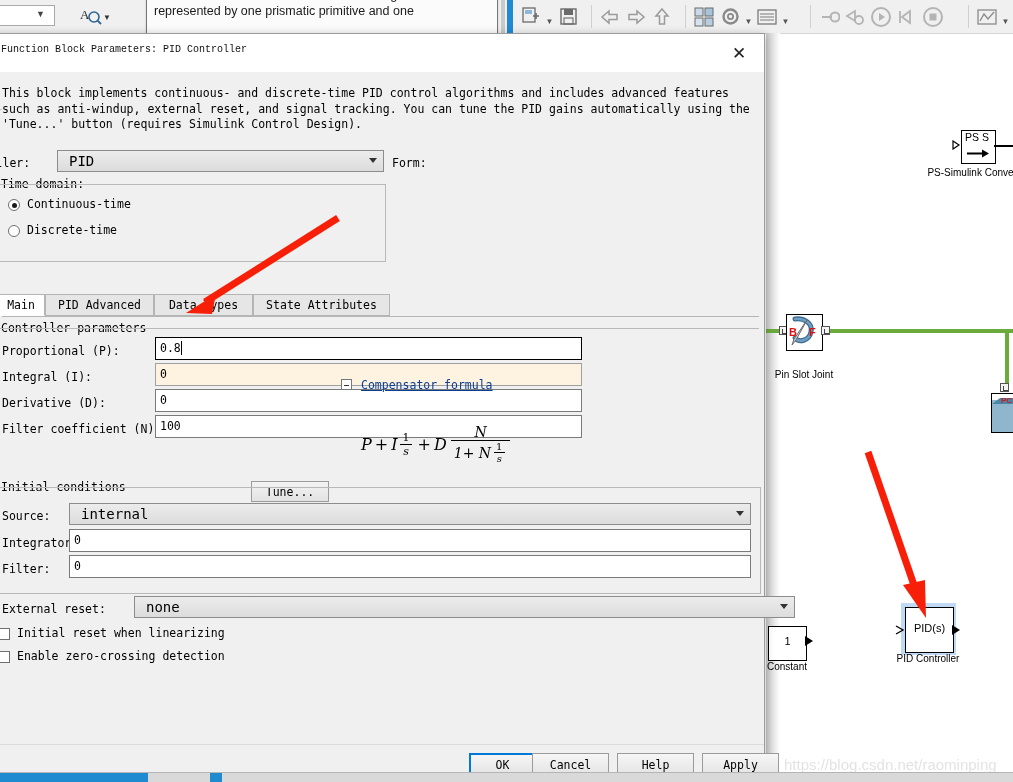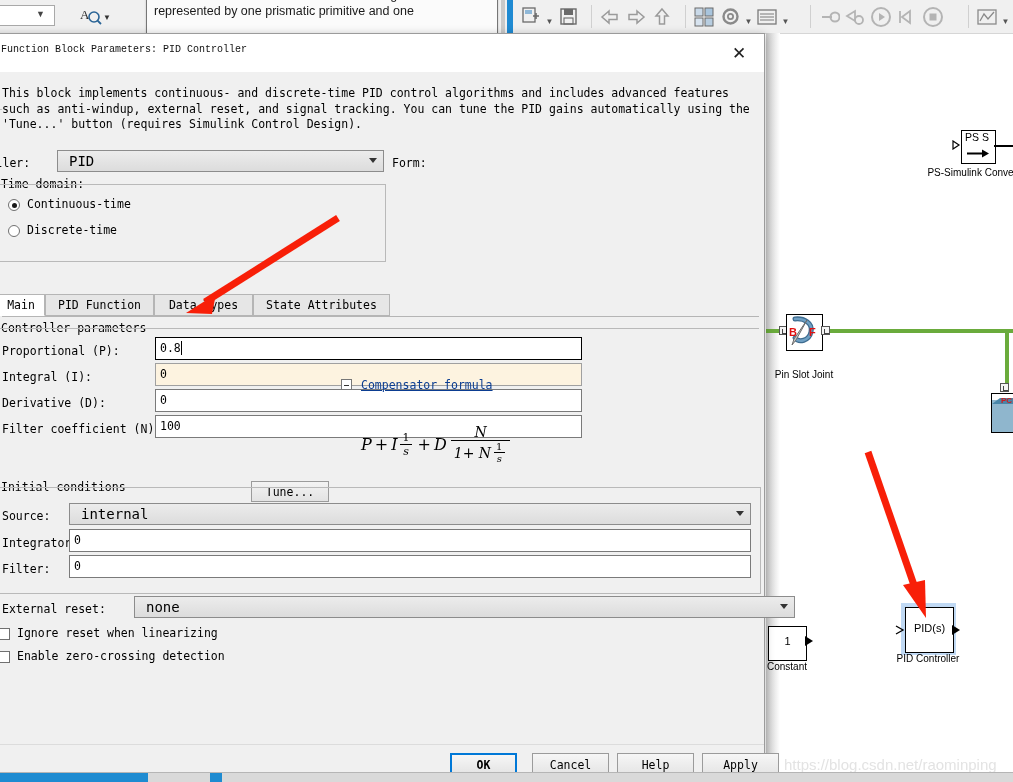--- a/index.html
+++ b/index.html
@@ -353,21 +353,21 @@
 
     <div class="mono group-title" style="left:248px;top:105px;">Time domain:</div>
     <div class="group" style="left:247px;top:112px;width:388px;height:76px;"></div>
     <div class="radio on" style="left:259px;top:127px;"></div>
     <div class="mono" style="position:absolute;left:278px;top:125px;">Continuous-time</div>
     <div class="radio" style="left:259px;top:153px;"></div>
     <div class="mono" style="position:absolute;left:278px;top:151px;">Discrete-time</div>
 
     <div id="tabstrip">
       <div class="tab active" style="left:-5px;width:48px;">Main</div>
-      <div class="tab" style="left:43px;width:109px;">PID Function</div>
+      <div class="tab" style="left:43px;width:109px;">PID Advanced</div>
       <div class="tab" style="left:152px;width:99px;">Data Types</div>
       <div class="tab" style="left:251px;width:137px;">State Attributes</div>
     </div>
 
     <div class="mono group-title" style="left:248px;top:249px;">Controller parameters</div>
     <div class="group" style="left:247px;top:256px;width:763px;height:144px;border-top:1px solid #b9b9b9;border-left:none;border-right:none;border-bottom:none;"></div>
 
     <div class="mono fld-label" style="left:253px;top:272px;">Proportional (P):</div>
     <div class="txt-input focus" style="left:406px;top:265px;width:427px;height:23px;">
       <span>0.8</span><span style="border-left:1px solid #000;">&nbsp;</span>
@@ -433,27 +433,27 @@
       <span>0</span>
     </div>
 
     <div class="mono fld-label" style="left:253px;top:530px;">External reset:</div>
     <div class="combo" style="left:341px;top:524px;width:661px;height:22px;margin-left:44px;">
       <span>none</span>
       <span class="arr"></span>
     </div>
 
     <div class="cbox" style="left:249px;top:556px;"></div>
-    <div class="mono" style="position:absolute;left:268px;top:554px;">Ignore reset when linearizing</div>
+    <div class="mono" style="position:absolute;left:268px;top:554px;">Initial reset when linearizing</div>
     <div class="cbox" style="left:249px;top:579px;"></div>
     <div class="mono" style="position:absolute;left:268px;top:577px;">Enable zero-crossing detection</div>
   </div>
 
   <div id="btnbar">
-    <div class="dlgbtn default" style="left:701px;width:67px;font-weight:bold;">OK</div>
+    <div class="dlgbtn default" style="left:720px;width:67px;">OK</div>
     <div class="dlgbtn" style="left:783px;width:77px;">Cancel</div>
     <div class="dlgbtn" style="left:868px;width:77px;">Help</div>
     <div class="dlgbtn" style="left:953px;width:77px;">Apply</div>
   </div>
 </div>
 
 <svg id="arrows">
   <g>
     <path d="M338,218 L205,302" stroke="#f81f08" stroke-width="7" stroke-linecap="butt"></path>
     <path d="M186,313 L216,294 L212,314 Z" fill="#f81f08"></path>

